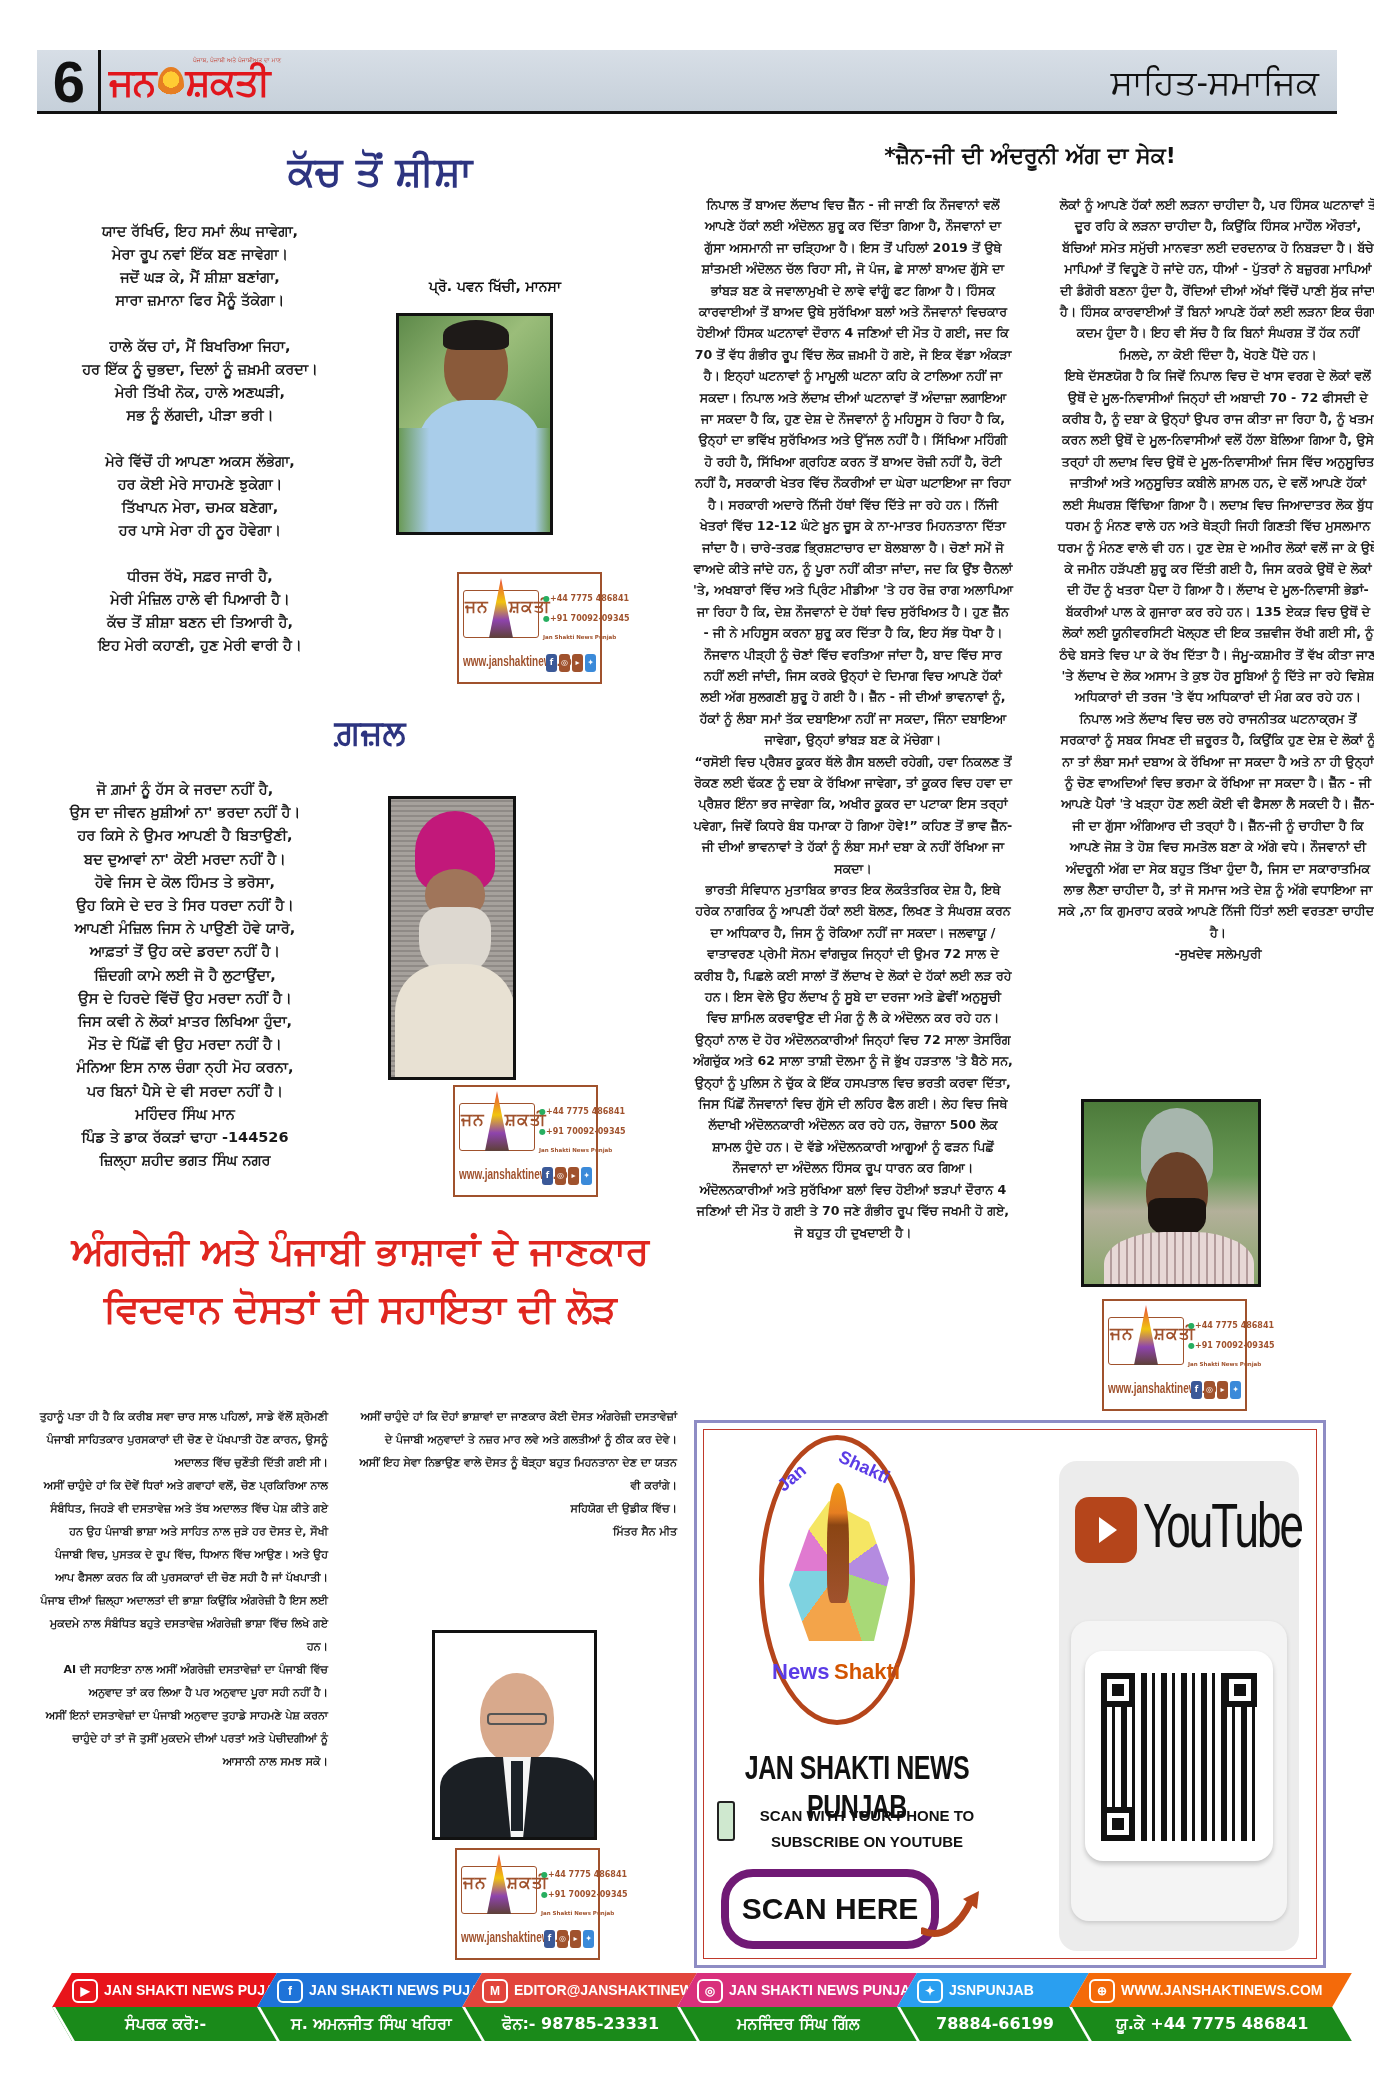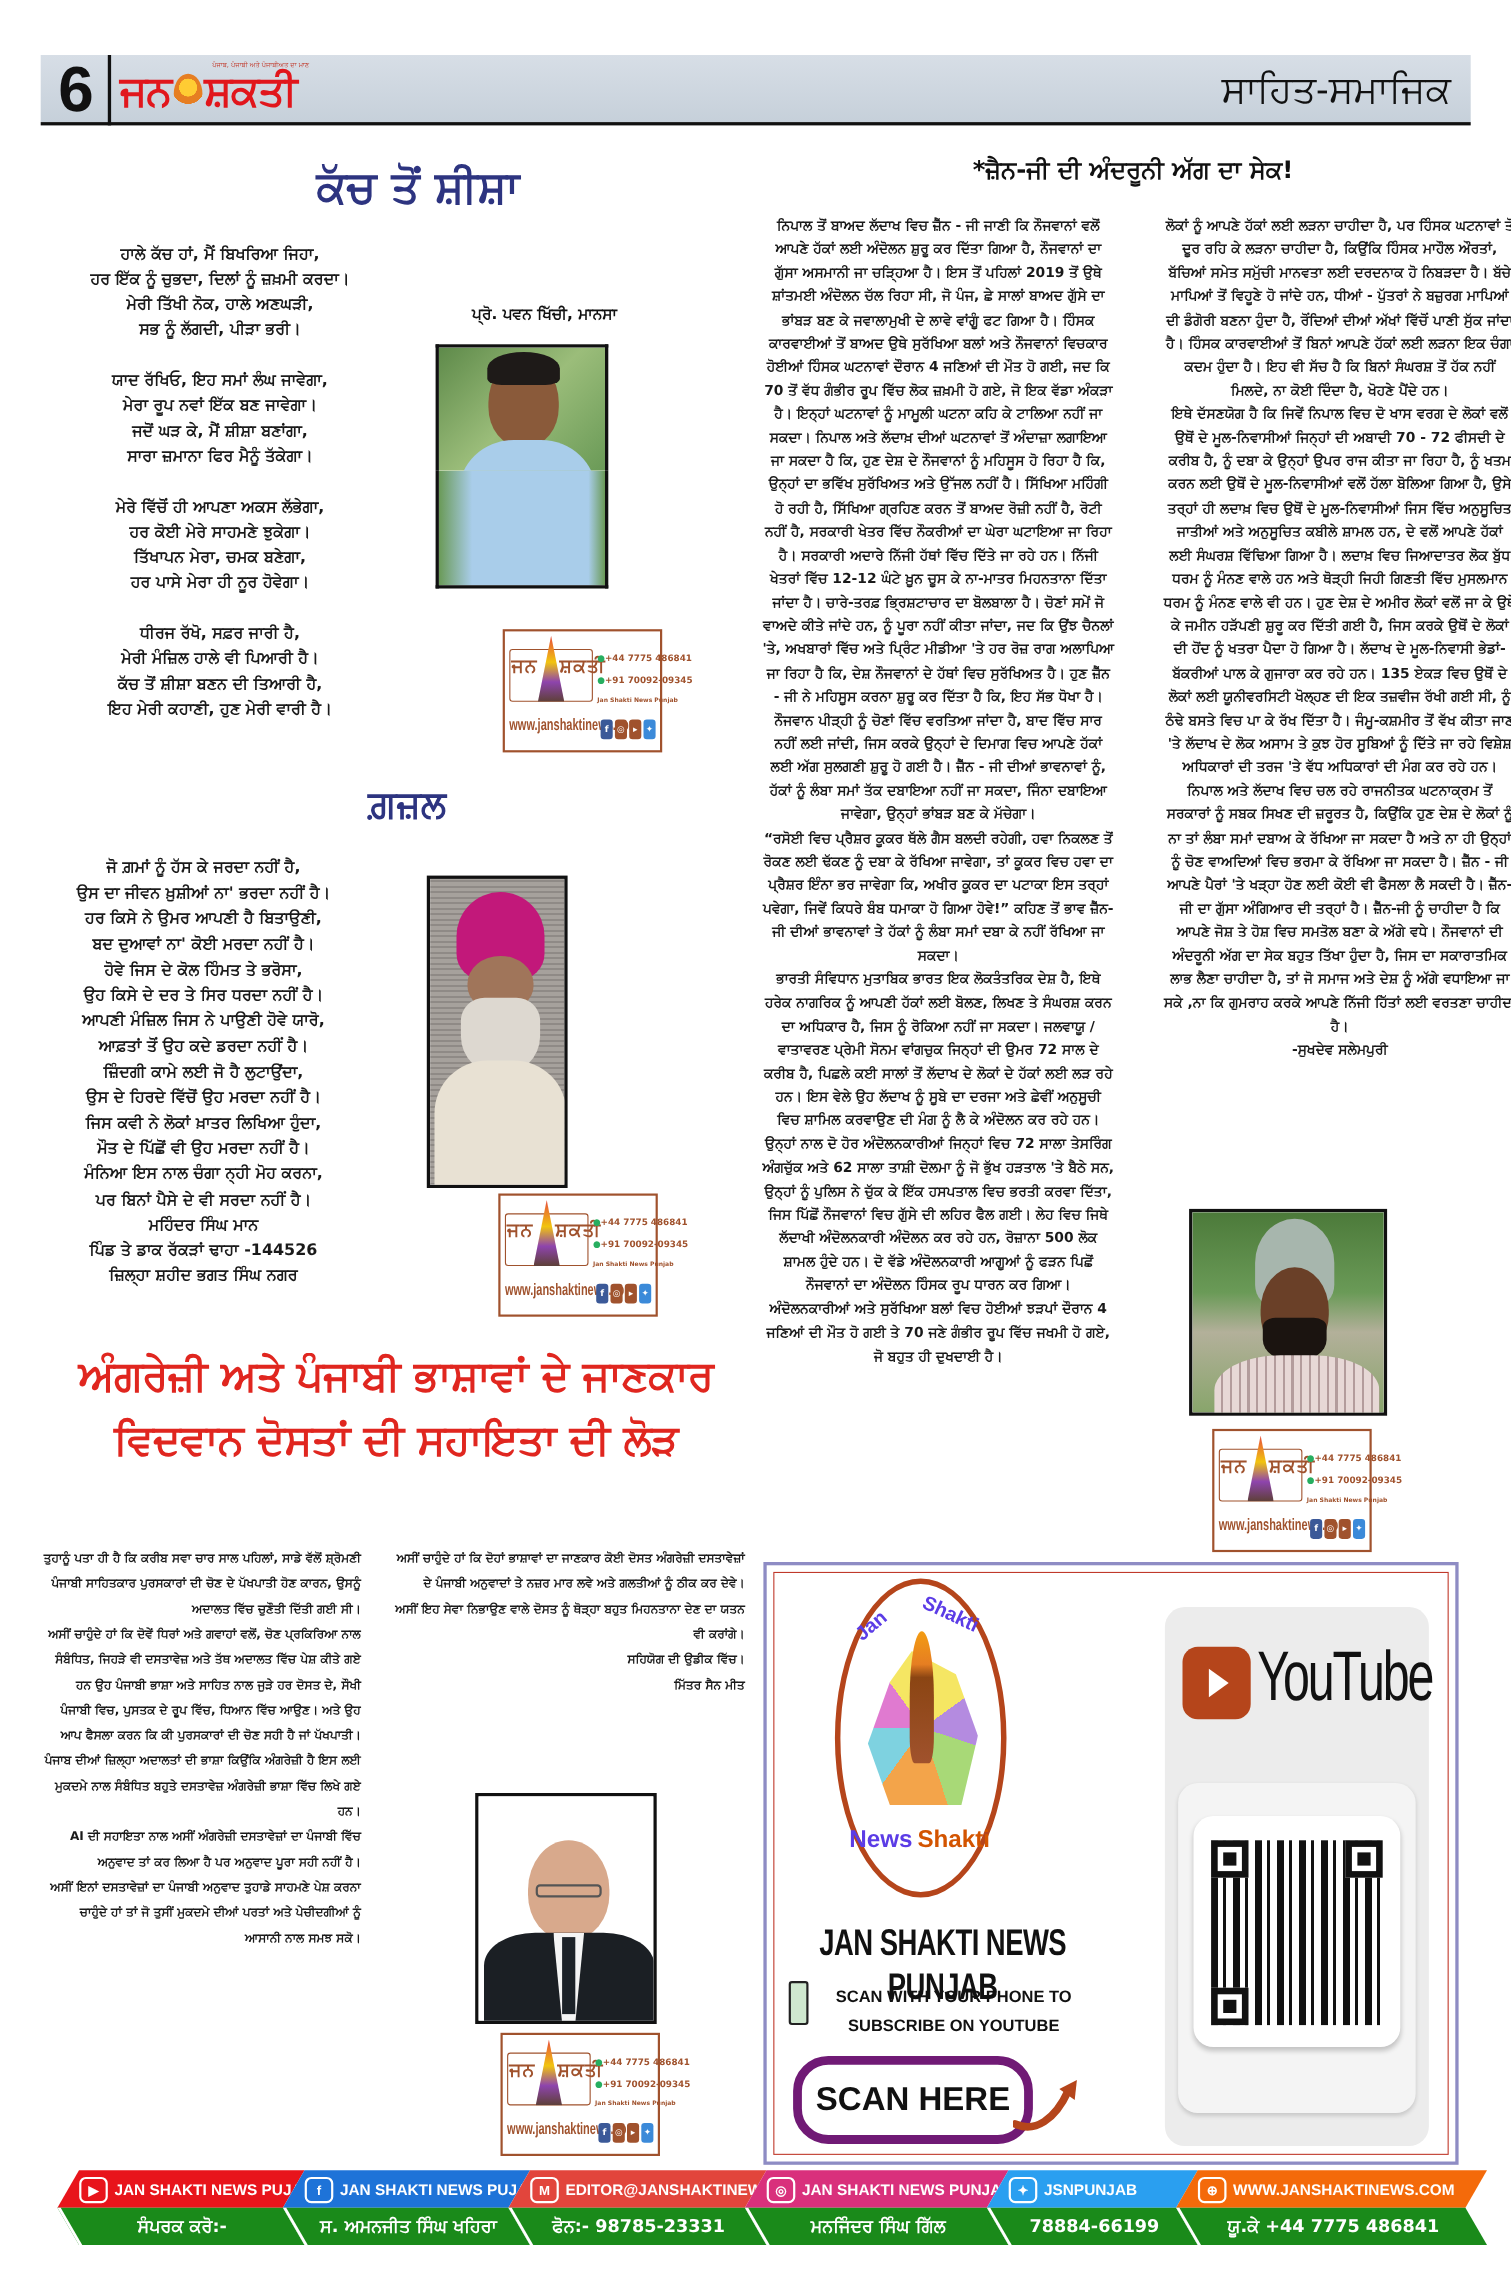--- a/index.html
+++ b/index.html
@@ -110,30 +110,30 @@
   <div class="paper-logo">
     <span>ਜਨ</span><span class="torch"></span><span>ਸ਼ਕਤੀ</span>
   </div>
   <div class="paper-tagline">ਪੰਜਾਬ, ਪੰਜਾਬੀ ਅਤੇ ਪੰਜਾਬੀਅਤ ਦਾ ਮਾਣ</div>
   <div class="mast-section">ਸਾਹਿਤ-ਸਮਾਜਿਕ</div>
 </div>
 
 <div class="headline-blue" style="left:80px; top:148px; width:600px; font-size:40px;">ਕੱਚ ਤੋਂ ਸ਼ੀਸ਼ਾ</div>
 <div class="poem" id="poem1" style="left:80px; top:220px; width:240px;">
     <div class="stanza">
+      <span class="line">ਯਾਦ ਰੱਖਿਓ, ਇਹ ਸਮਾਂ ਲੰਘ ਜਾਵੇਗਾ,</span>
+      <span class="line">ਮੇਰਾ ਰੂਪ ਨਵਾਂ ਇੱਕ ਬਣ ਜਾਵੇਗਾ।</span>
+      <span class="line">ਜਦੋਂ ਘੜ ਕੇ, ਮੈਂ ਸ਼ੀਸ਼ਾ ਬਣਾਂਗਾ,</span>
+      <span class="line">ਸਾਰਾ ਜ਼ਮਾਨਾ ਫਿਰ ਮੈਨੂੰ ਤੱਕੇਗਾ।</span>
+    </div>
+    <div class="stanza">
       <span class="line">ਹਾਲੇ ਕੱਚ ਹਾਂ, ਮੈਂ ਬਿਖਰਿਆ ਜਿਹਾ,</span>
       <span class="line">ਹਰ ਇੱਕ ਨੂੰ ਚੁਭਦਾ, ਦਿਲਾਂ ਨੂੰ ਜ਼ਖ਼ਮੀ ਕਰਦਾ।</span>
       <span class="line">ਮੇਰੀ ਤਿੱਖੀ ਨੋਕ, ਹਾਲੇ ਅਣਘੜੀ,</span>
       <span class="line">ਸਭ ਨੂੰ ਲੱਗਦੀ, ਪੀੜਾ ਭਰੀ।</span>
-    </div>
-    <div class="stanza">
-      <span class="line">ਯਾਦ ਰੱਖਿਓ, ਇਹ ਸਮਾਂ ਲੰਘ ਜਾਵੇਗਾ,</span>
-      <span class="line">ਮੇਰਾ ਰੂਪ ਨਵਾਂ ਇੱਕ ਬਣ ਜਾਵੇਗਾ।</span>
-      <span class="line">ਜਦੋਂ ਘੜ ਕੇ, ਮੈਂ ਸ਼ੀਸ਼ਾ ਬਣਾਂਗਾ,</span>
-      <span class="line">ਸਾਰਾ ਜ਼ਮਾਨਾ ਫਿਰ ਮੈਨੂੰ ਤੱਕੇਗਾ।</span>
     </div>
     <div class="stanza">
       <span class="line">ਮੇਰੇ ਵਿੱਚੋਂ ਹੀ ਆਪਣਾ ਅਕਸ ਲੱਭੇਗਾ,</span>
       <span class="line">ਹਰ ਕੋਈ ਮੇਰੇ ਸਾਹਮਣੇ ਝੁਕੇਗਾ।</span>
       <span class="line">ਤਿੱਖਾਪਨ ਮੇਰਾ, ਚਮਕ ਬਣੇਗਾ,</span>
       <span class="line">ਹਰ ਪਾਸੇ ਮੇਰਾ ਹੀ ਨੂਰ ਹੋਵੇਗਾ।</span>
     </div>
     <div class="stanza">
       <span class="line">ਧੀਰਜ ਰੱਖੋ, ਸਫ਼ਰ ਜਾਰੀ ਹੈ,</span>
       <span class="line">ਮੇਰੀ ਮੰਜ਼ਿਲ ਹਾਲੇ ਵੀ ਪਿਆਰੀ ਹੈ।</span>

